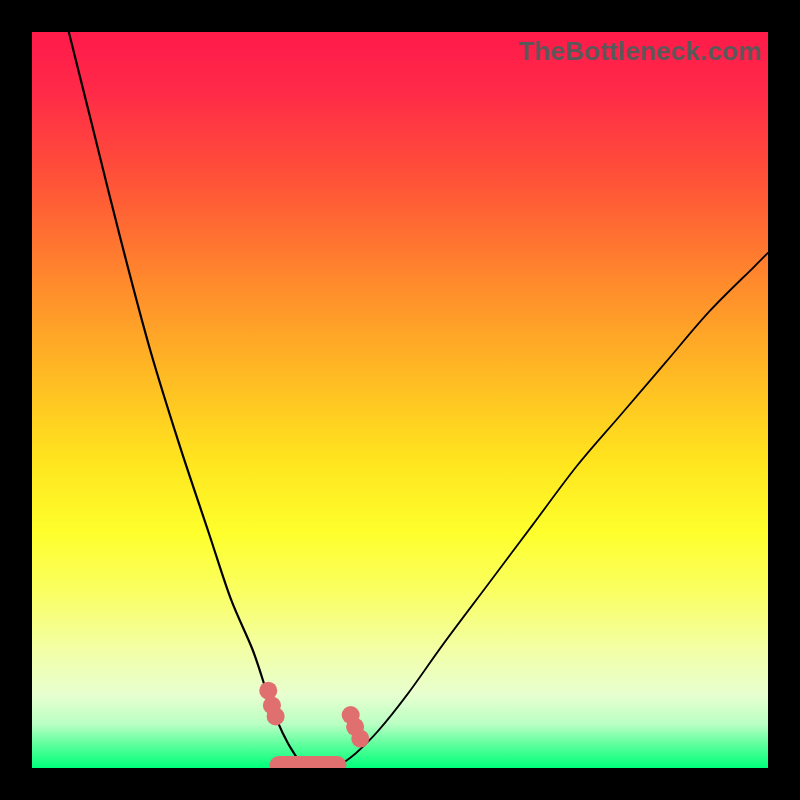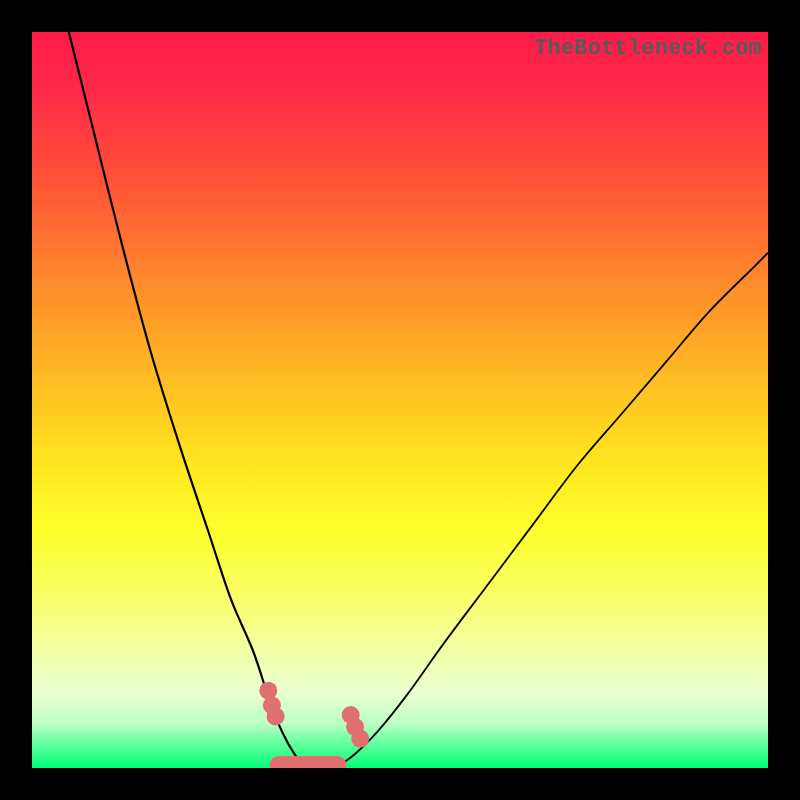--- a/index.html
+++ b/index.html
@@ -34,22 +34,22 @@
       #e8ffd0 90%,
       #baffc4 94%,
       #58ff9a 97%,
       #00ff7a 100%);
     overflow: hidden;
   }
   .watermark {
     position: absolute;
     right: 6px;
     top: 4px;
-    font-family: Liberation Mono, monospace;
-    font-size: 22px;
+    font-family: Liberation Sans, sans-serif;
+    font-size: 26px;
     font-weight: 600;
     color: #595959;
     letter-spacing: 0.2px;
     margin-left: 28px;
   }
   svg.curves {
     position: absolute;
     left: 0; top: 0;
     width: 736px;
     height: 736px;

